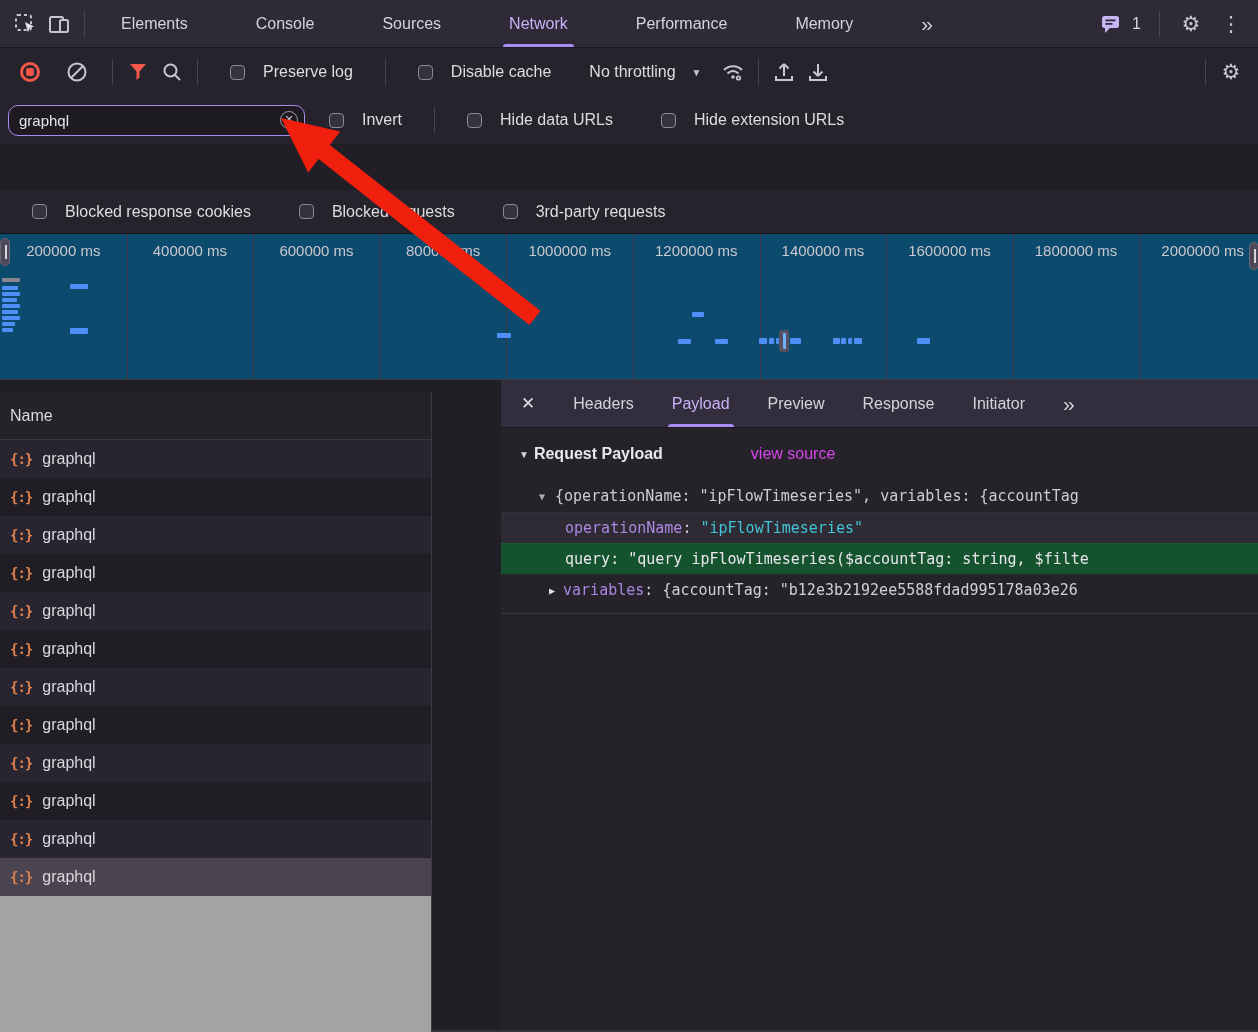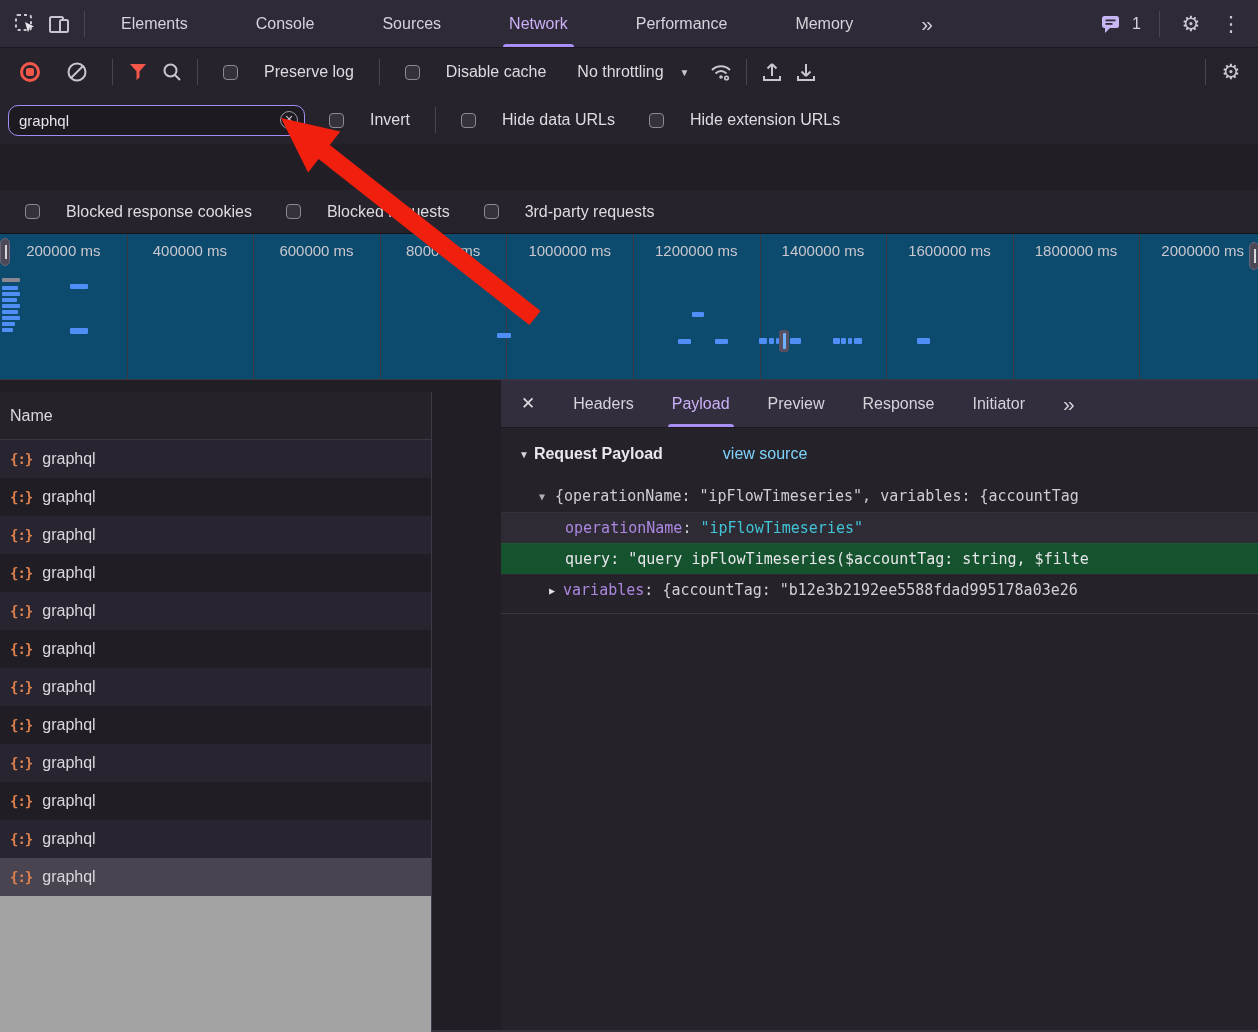--- a/index.html
+++ b/index.html
@@ -22,21 +22,21 @@
   .tabbar-right{ margin-left:auto; display:flex; align-items:center; gap:6px; padding-right:10px; }
   .msg-count{ color:#d6d3da; margin-left:-2px; margin-right:4px; }
   .glyph-icon{ font-size:21px; color:#c9c6cf; }
 
   
   .nettoolbar{ position:absolute; top:48px; left:0; width:100%; height:48px; background:#26232c;
                display:flex; align-items:center; padding:0 10px; }
   .rec-btn{ width:20px; height:20px; border:3px solid #f2574a; border-radius:50%;
             display:flex; align-items:center; justify-content:center; margin:0 10px; }
   .rec-btn .sq{ width:8px; height:8px; background:#f2574a; border-radius:2px; }
-  .check-item{ display:flex; align-items:center; gap:26px; margin:0 17px; }
+  .check-item{ display:flex; align-items:center; gap:18px; margin:0 24px; }
   .checkbox{ width:15px; height:15px; border:1.5px solid #8d8a96; border-radius:4px; background:#35323c; flex:none;}
   .ddl{ display:flex; align-items:center; gap:16px; margin:0 14px; }
   .dd-caret{ font-size:10px; color:#c9c6cf; }
   .toolbar-spacer{ flex:1; }
 
   
   .filter-row{ position:absolute; top:96px; left:0; width:100%; height:48px; background:#26232c;
                display:flex; align-items:center; padding:0 8px; }
   .filter-input{ position:relative; width:297px; height:31px; background:#1d1a21;
                  border:1.5px solid #a58cf2; border-radius:10px; display:flex; align-items:center; }
@@ -92,21 +92,21 @@
   .detail-tab{ position:relative; height:100%; display:flex; align-items:center; color:#d6d3da; }
   .detail-tab.selected{ color:#cbb1f8; }
   .detail-tab.selected::after{ content:""; position:absolute; left:-4px; right:-4px; bottom:0; height:3px;
                 background:#a98ef5; border-radius:3px 3px 0 0; }
   .close-x{ font-size:17px; color:#dedce1; }
 
   .payload{ position:absolute; top:48px; left:0; right:0; bottom:0; background:#262229; overflow:hidden; }
   .sec-row{ height:52px; display:flex; align-items:center; padding-left:18px; }
   .sec-caret{ font-size:10px; color:#d6d3da; margin-right:5px; }
   .sec-title{ font-weight:bold; font-size:16px; color:#e9e7ec; }
-  .view-source{ margin-left:60px; font-size:16px; color:#7dd3fc; }
+  .view-source{ margin-left:88px; font-size:16px; color:#d946ef; }
   .mono{ font-family:"DejaVu Sans Mono", monospace; font-size:15px; white-space:nowrap; overflow:hidden; }
   .pv-row{ height:32px; display:flex; align-items:center; padding-left:38px; color:#cfccd5; }
   .pv-row .tcaret{ font-size:10px; color:#b1aeb8; margin-right:10px; flex:none; }
   .kv-row{ height:31px; display:flex; align-items:center; padding-left:64px; border-top:1px solid rgba(255,255,255,0.03); }
   .kv-row.hl-soft{ background:#2f2b35; }
   .kv-row.hl-sel{ background:#14532d; }
   .kv-row.collapsed{ padding-left:48px; }
   .kv-row .tcaret{ font-size:10px; color:#e3e1e7; margin-right:8px; flex:none; }
   .k-purple{ color:#ab87e0; }
   .v-cyan{ color:#40c4d6; }

